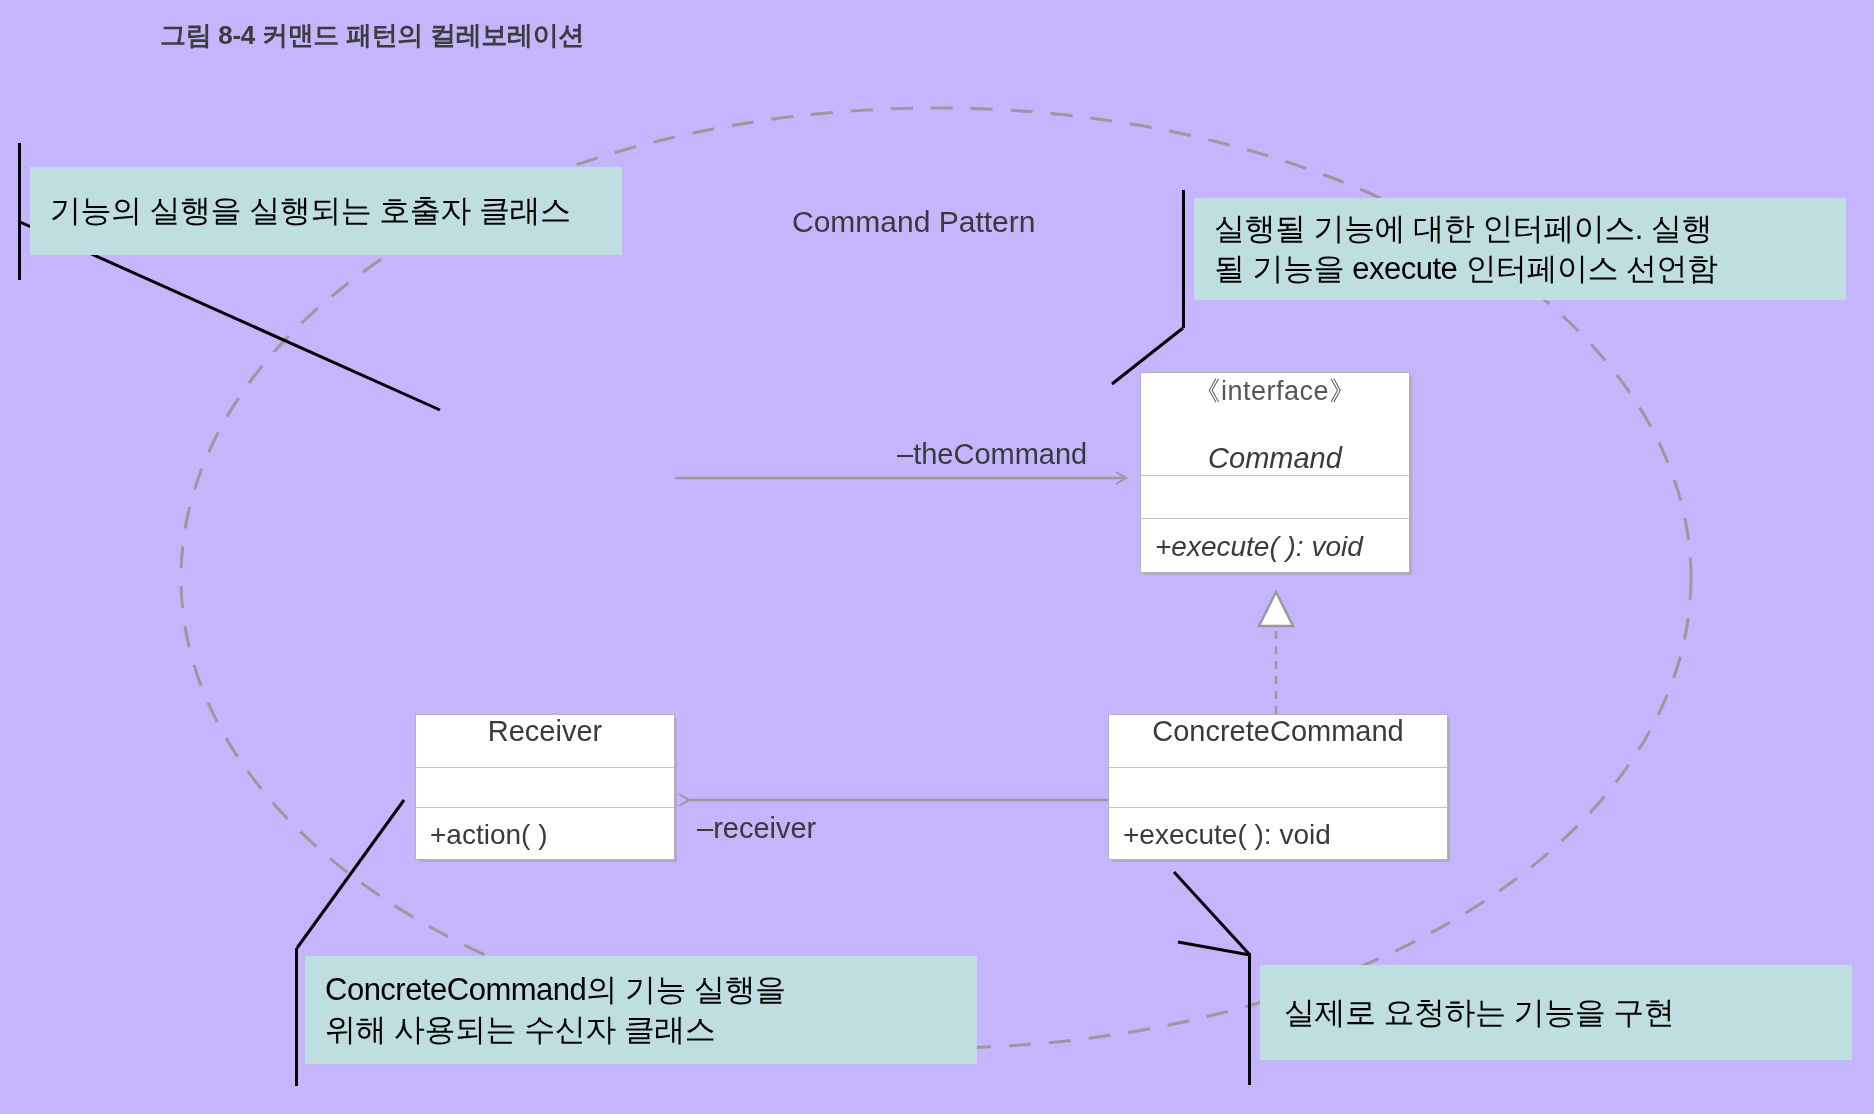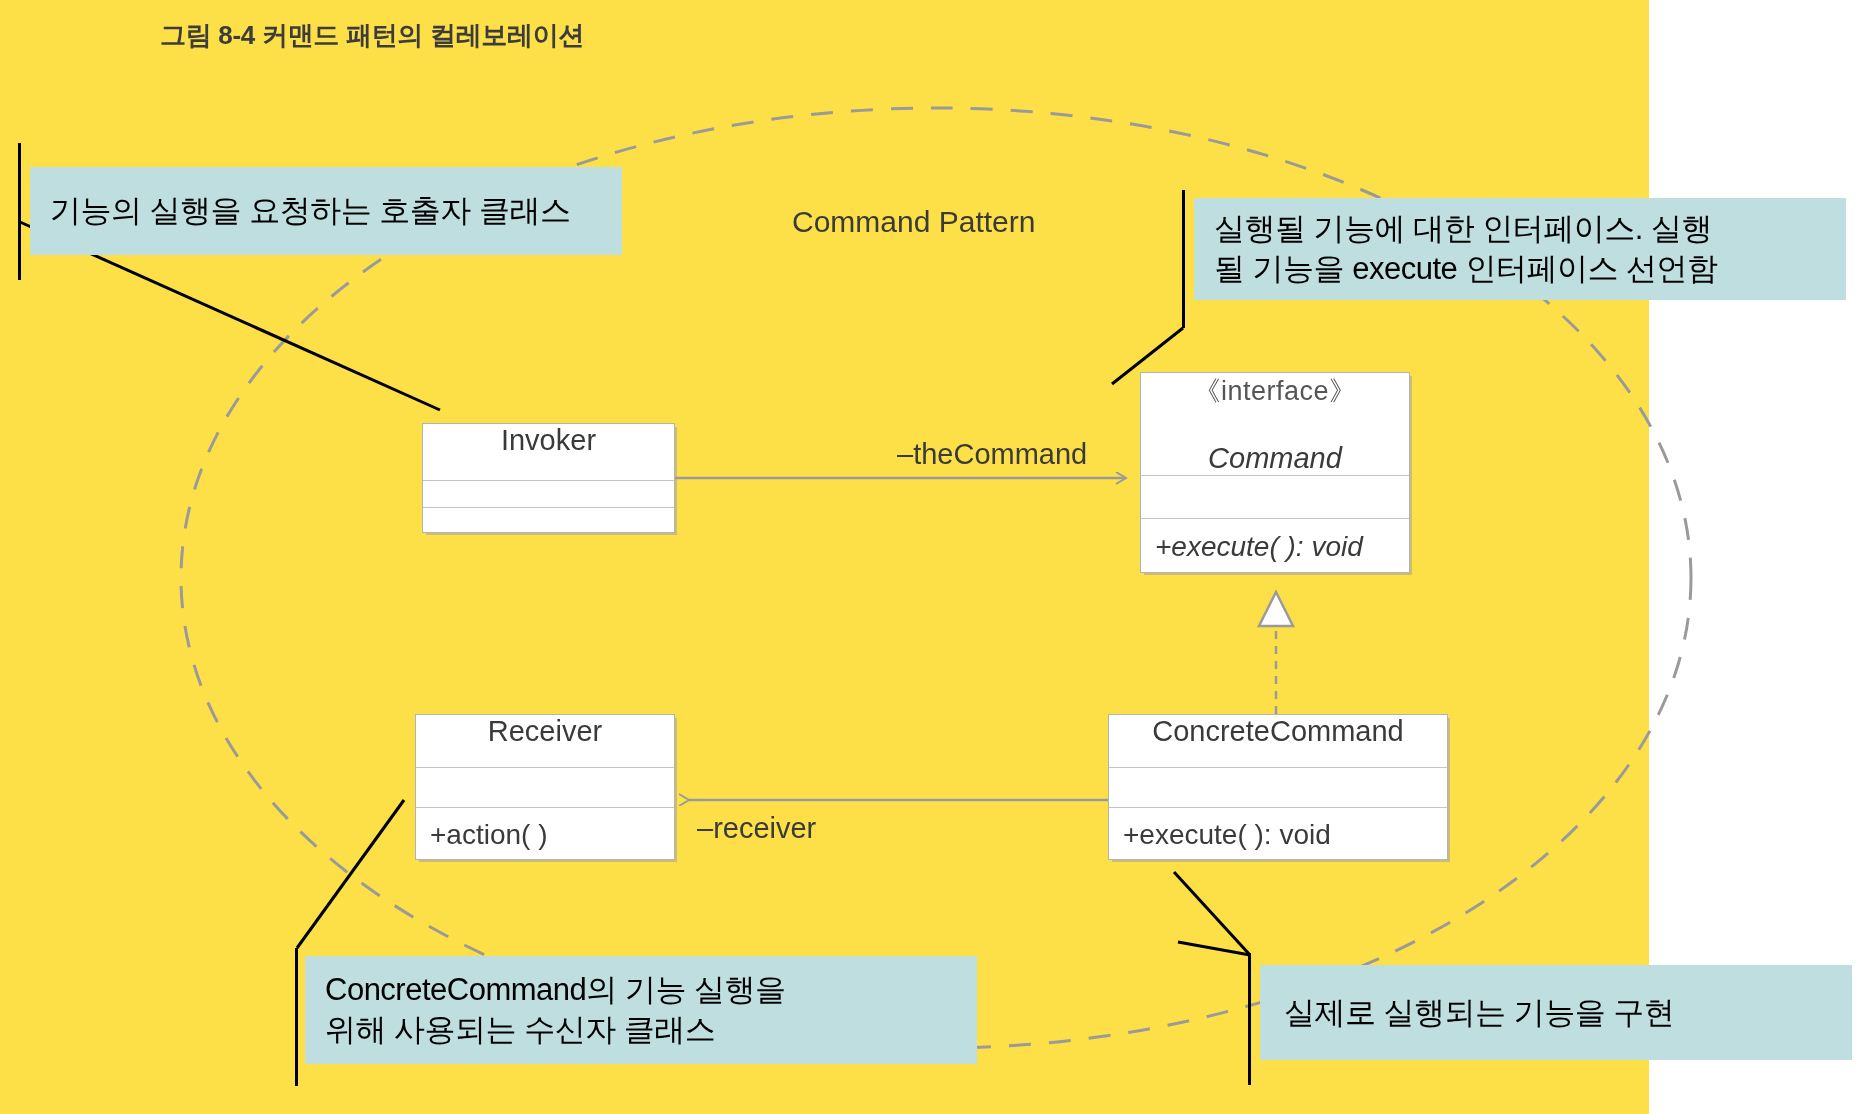--- a/index.html
+++ b/index.html
@@ -10,23 +10,23 @@
   body {
     font-family: "Liberation Sans", sans-serif;
     width: 1874px;
     height: 1114px;
     overflow: hidden;
     position: relative;
   }
   #stage {
     position: absolute;
     left: 0; top: 0;
-    width: 1649px;
+    width: 1874px;
     height: 1114px;
-    background: #fde047;
+    background: #c4b5fd;
   }
   
   .caption {
     position: absolute;
     left: 160px;
     top: 18px;
     font-size: 26px;
     font-weight: bold;
     color: #3c3c3c;
     letter-spacing: -0.3px;
@@ -164,48 +164,37 @@
     <line x1="1250" y1="955" x2="1178" y2="942" stroke="#000000" stroke-width="3"></line>
     <line x1="1250" y1="955" x2="1174" y2="872" stroke="#000000" stroke-width="3"></line>
   </svg>
 
   <div class="callout-bar" id="bar-invoker"></div>
   <div class="callout-bar" id="bar-command"></div>
   <div class="callout-bar" id="bar-receiver"></div>
   <div class="callout-bar" id="bar-concrete"></div>
 
   <div class="callout" id="callout-invoker">
-    <span class="ctext">기능의 실행을 요청하는 호출자 클래스</span>
+    <span class="ctext">기능의 실행을 실행되는 호출자 클래스</span>
   </div>
 
   <div class="callout" id="callout-command">
     <span class="ctext">실행될 기능에 대한 인터페이스. 실행
 될 기능을 execute 인터페이스 선언함</span>
   </div>
 
   <div class="callout" id="callout-receiver">
     <span class="ctext">ConcreteCommand의 기능 실행을
 위해 사용되는 수신자 클래스</span>
   </div>
 
   <div class="callout" id="callout-concrete">
-    <span class="ctext">실제로 실행되는 기능을 구현</span>
-  </div>
-
-  <div class="uml-box" id="box-invoker">
-    <div class="uml-row uml-title">
-      <span>Invoker</span>
-    </div>
-    <div class="uml-row uml-attr">
-      <span></span>
-    </div>
-    <div class="uml-row uml-ops">
-      <span></span>
-    </div>
-  </div>
+    <span class="ctext">실제로 요청하는 기능을 구현</span>
+  </div>
+
 
   <div class="uml-box" id="box-command">
     <div class="uml-row uml-title">
       <span class="stereo">《interface》</span>
       <span class="ital">Command</span>
     </div>
     <div class="uml-row uml-attr">
       <span></span>
     </div>
     <div class="uml-row uml-ops ital">

